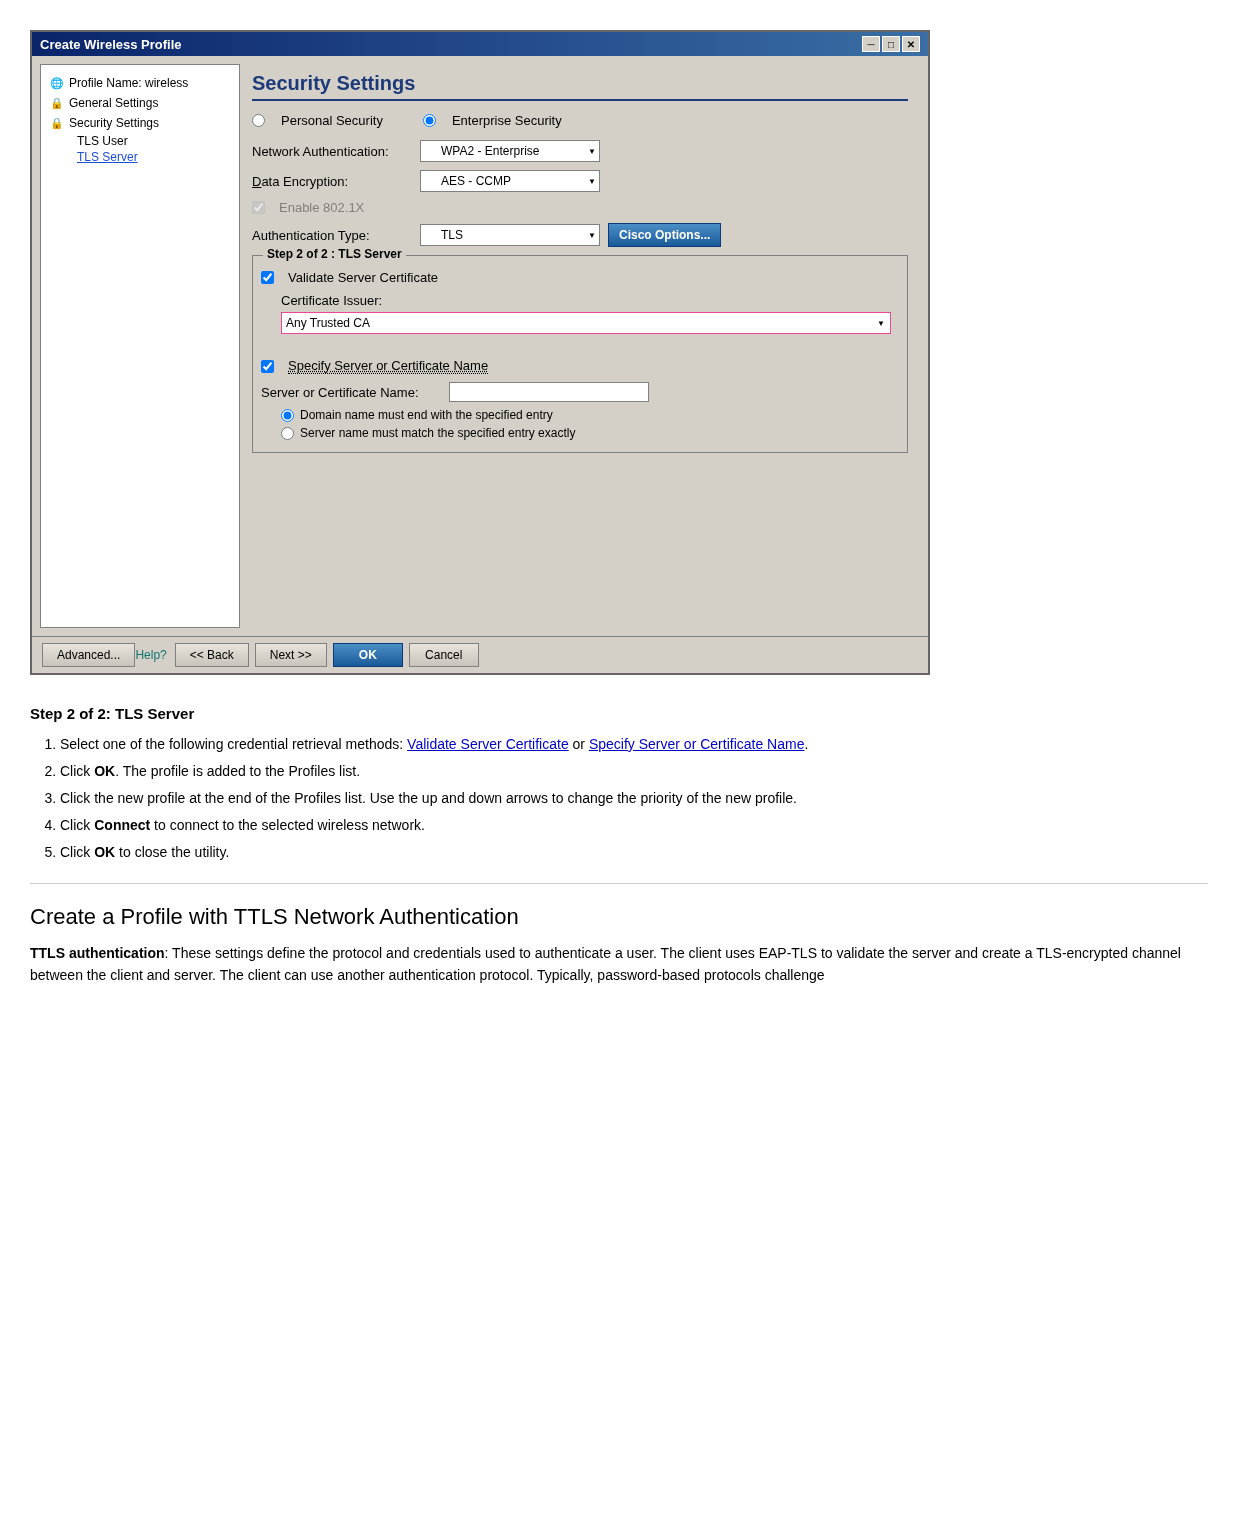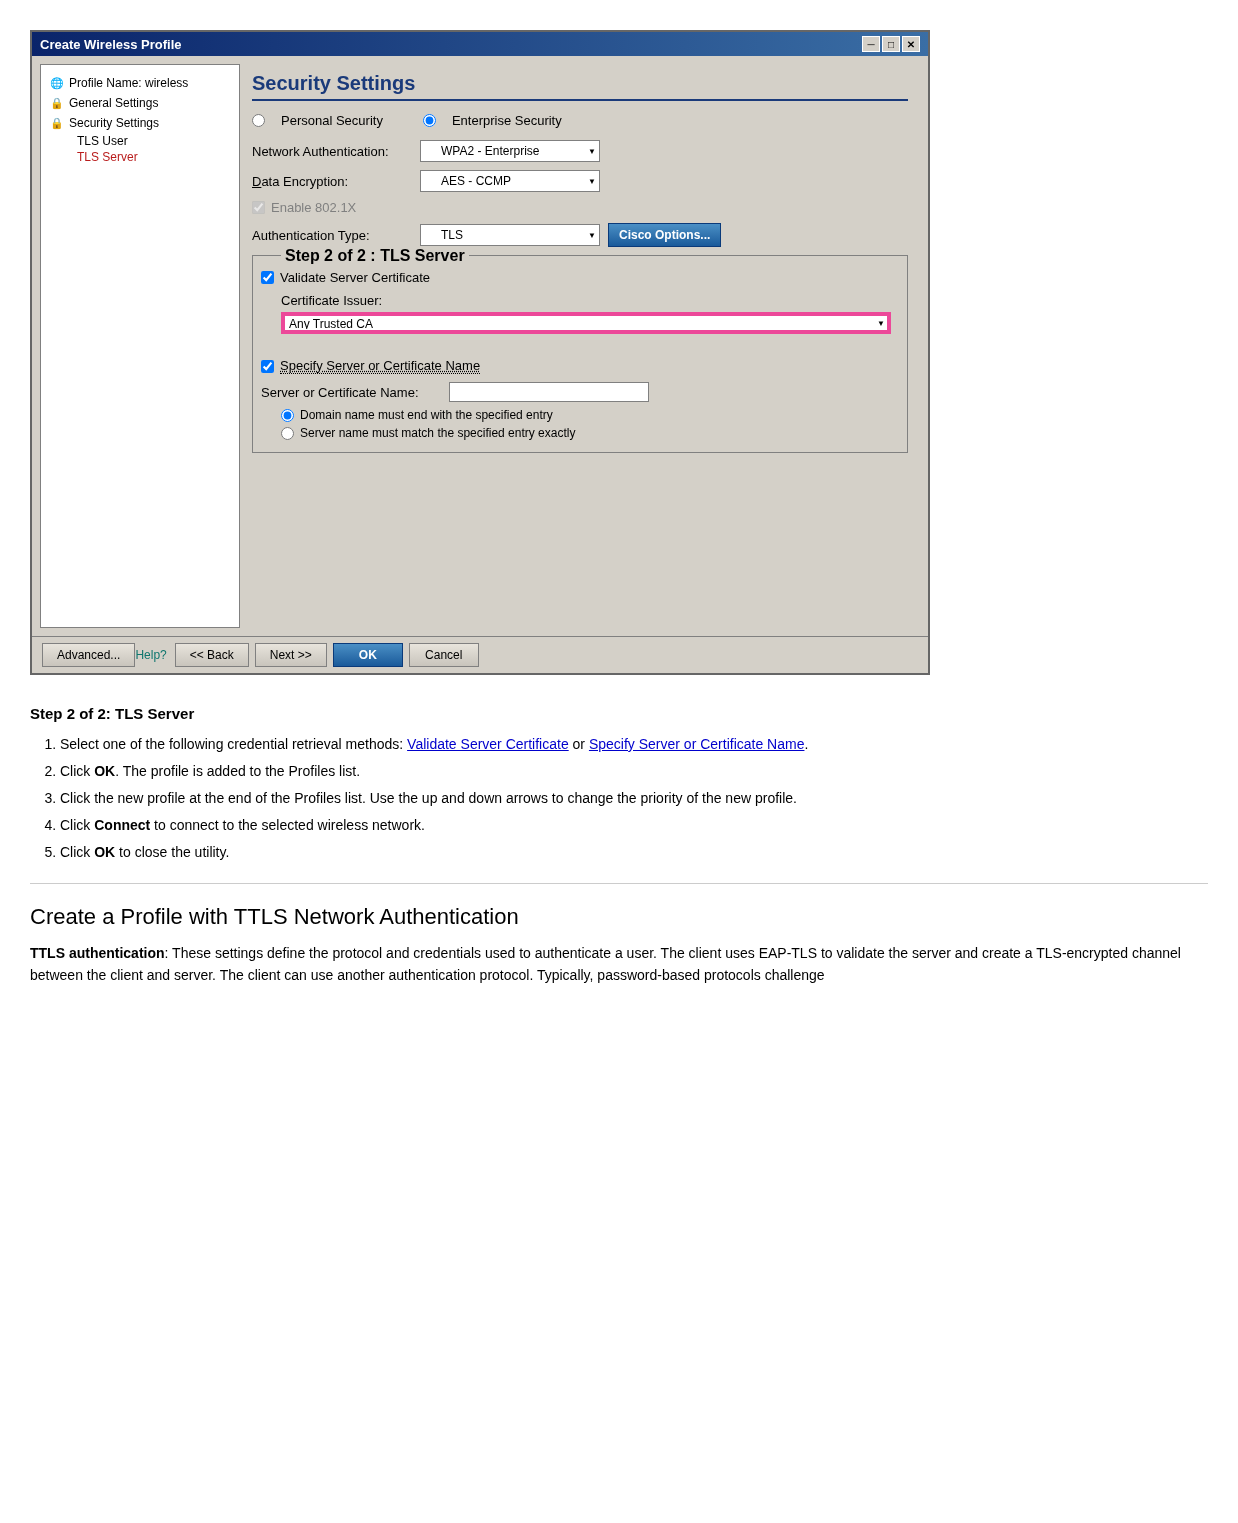--- a/index.html
+++ b/index.html
@@ -78,21 +78,22 @@
     }
     .sidebar-sub {
       padding-left: 28px;
       font-size: 12px;
     }
     .sidebar-sub-item {
       padding: 1px 0;
       cursor: pointer;
     }
     .sidebar-sub-item.selected {
-      color: #b91c1c;
+      color: #1d4ed8;
+      text-decoration: underline;
     }
 
     
     .right-panel {
       flex: 1;
       padding: 8px 12px;
     }
     .panel-title {
       font-size: 20px;
       font-weight: bold;
@@ -159,64 +160,64 @@
       font-size: 12px;
       font-weight: bold;
       cursor: pointer;
       height: 24px;
     }
 
     
     .checkbox-row {
       display: flex;
       align-items: center;
-      gap: 6px;
+      gap: 14px;
       margin-bottom: 8px;
     }
     .checkbox-label {
       font-size: 13px;
       color: #808080;
     }
     .checkbox-label-black {
       color: #000;
     }
 
     
     .tls-box {
       border: 1px solid #808080;
       margin: 8px 0;
       padding: 8px;
       position: relative;
     }
     .tls-box-legend {
       position: absolute;
       top: -9px;
-      left: 28px;
+      left: 10px;
       background: #d4d0c8;
       padding: 0 4px;
-      font-size: 16px;
+      font-size: 12px;
       font-weight: bold;
     }
     .tls-box-content {
       padding-top: 6px;
     }
     .cert-issuer-label {
       font-size: 13px;
       margin: 6px 0 4px 20px;
     }
     .cert-issuer-select-wrapper {
       margin: 0 8px 8px 20px;
       position: relative;
     }
     .cert-issuer-select {
       width: 100%;
       height: 22px;
       font-size: 12px;
       background: #fff;
-      border: 4px solid #ec4899;
+      border: 1px solid #ec4899;
       padding: 1px 4px;
       appearance: none;
       -webkit-appearance: none;
     }
     .cert-issuer-select-wrapper::after {
       content: "▼";
       font-size: 8px;
       position: absolute;
       right: 6px;
       top: 50%;

